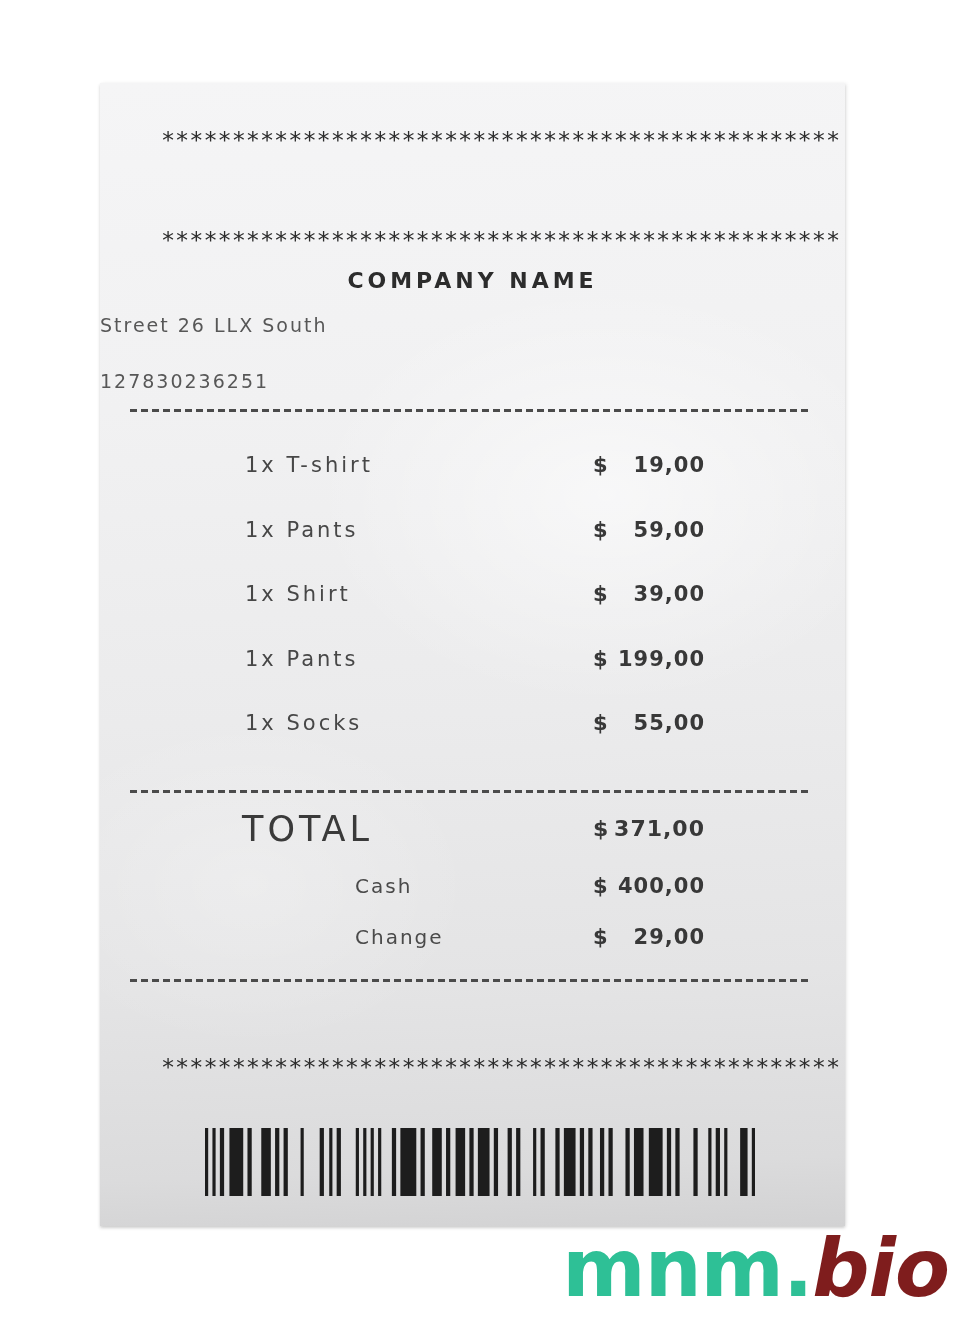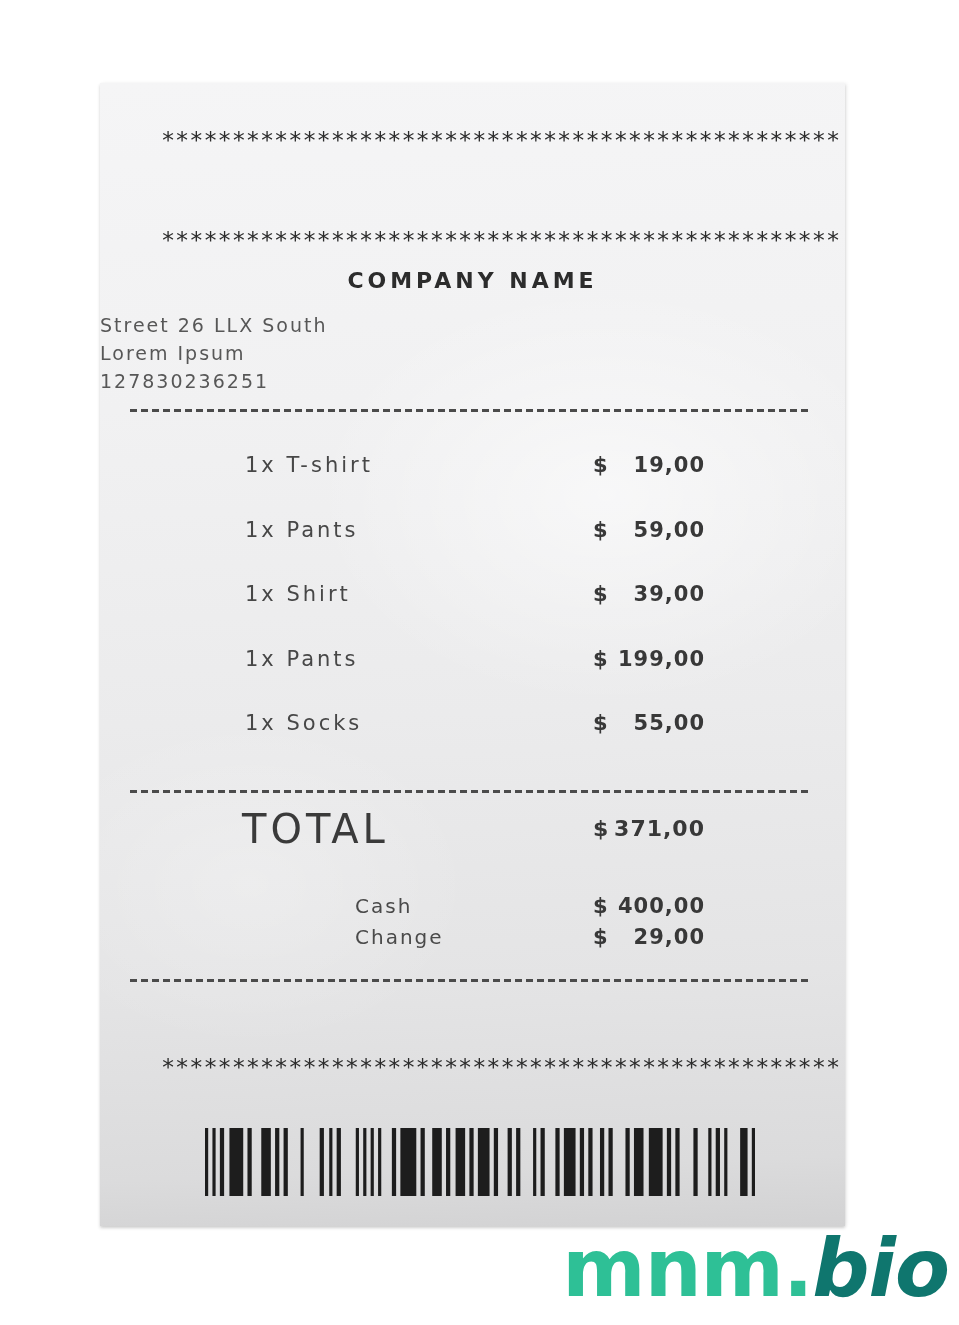--- a/index.html
+++ b/index.html
@@ -36,25 +36,25 @@
   .dash-3{top:896px;}
 
   .item{height:30px;line-height:30px;}
   .item-1{top:367px;} .item-2{top:432px;} .item-3{top:496px;} .item-4{top:561px;} .item-5{top:625px;text-align:right;}
   .item-name{position:absolute;left:145px;font-size:21px;letter-spacing:3px;color:#474747;}
 
   .price{position:absolute;left:493px;width:112px;display:flex;justify-content:space-between;}
   .cur,.amt{font-size:21px;font-weight:700;color:#383838;letter-spacing:1px;}
 
   .total{top:726px;height:40px;line-height:40px;}
-  .total-label{position:absolute;left:142px;font-size:40px;letter-spacing:4px;color:#3a3a3a;}
+  .total-label{position:absolute;left:142px;font-size:35px;letter-spacing:4px;color:#3a3a3a;}
   .total .cur,.total .amt{font-size:22px;}
 
   .pay{height:30px;line-height:30px;}
-  .pay-1{top:808px;} .pay-2{top:839px;}
+  .pay-1{top:788px;} .pay-2{top:839px;}
   .pay-label{position:absolute;left:255px;font-size:20px;letter-spacing:2px;color:#4a4a4a;}
 
   .thanks{top:924px;text-align:center;font-size:28px;font-weight:700;letter-spacing:5px;color:#2c2c2c;line-height:36px;}
 
   .barcode{position:absolute;left:105px;top:1045px;}
 
   
   .brand{position:absolute;top:1226px;right:10px;font-size:80px;font-weight:700;
          line-height:86px;letter-spacing:-1px;white-space:nowrap;}
   .brand-prefix{color:#2ec096;}
@@ -68,21 +68,20 @@
   <div class="receipt">
 
     <div class="row stars stars-1">************************************************</div>
 
 
     <div class="row stars stars-2">************************************************</div>
 
     <div class="row company">COMPANY NAME</div>
 
     <div class="row addr addr-1">Street 26 LLX South</div>
-    <div class="row addr addr-2">Lorem Ipsum</div>
     <div class="row addr addr-3">127830236251</div>
 
     <div class="dash dash-1"></div>
 
     <div class="row item item-1">
       <span class="item-name">1x T-shirt</span>
       <span class="price">
         <span class="cur">$</span>
         <span class="amt">19,00</span>
       </span>
@@ -190,16 +189,16 @@
         <rect x="460" y="0" width="4" height="68" fill="#1d1d1d"></rect>
         <rect x="474" y="0" width="3" height="68" fill="#1d1d1d"></rect>
         <rect x="481" y="0" width="4" height="68" fill="#1d1d1d"></rect>
         <rect x="489" y="0" width="3" height="68" fill="#1d1d1d"></rect>
         <rect x="504" y="0" width="7" height="68" fill="#1d1d1d"></rect>
         <rect x="515" y="0" width="3" height="68" fill="#1d1d1d"></rect>
       </svg>
   </div>
 
   <div class="brand">
-    <span class="brand-prefix" style="color: rgb(46, 192, 150); margin-left: 28px;">mnm.</span><span class="brand-suffix" style="color: #0f766e;">bio</span>
+    <span class="brand-prefix" style="color: rgb(46, 192, 150); margin-left: 28px;">mnm.</span><span class="brand-suffix" style="color: #7f1d1d;">bio</span>
   </div>
 
 </div>
 
 </body></html>

